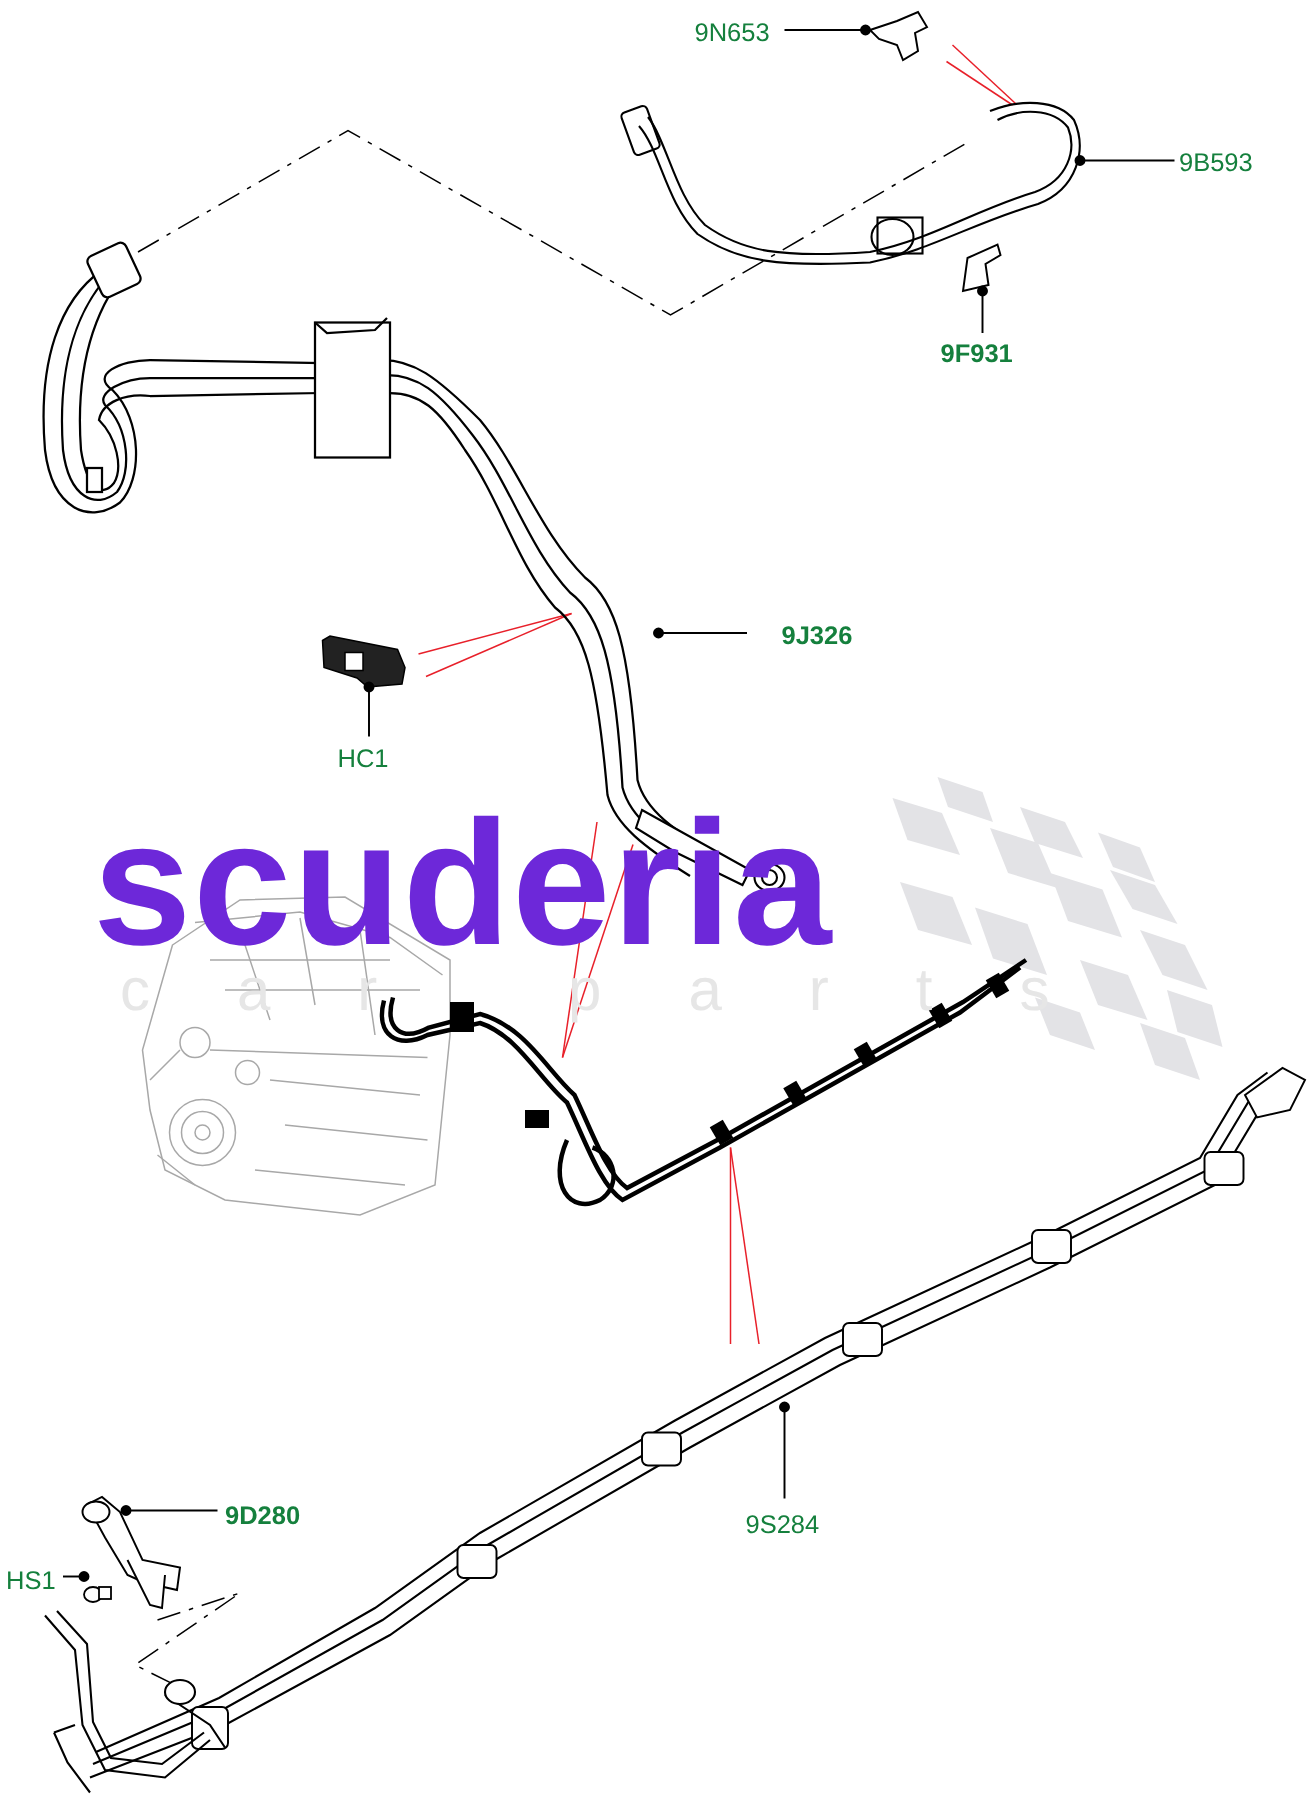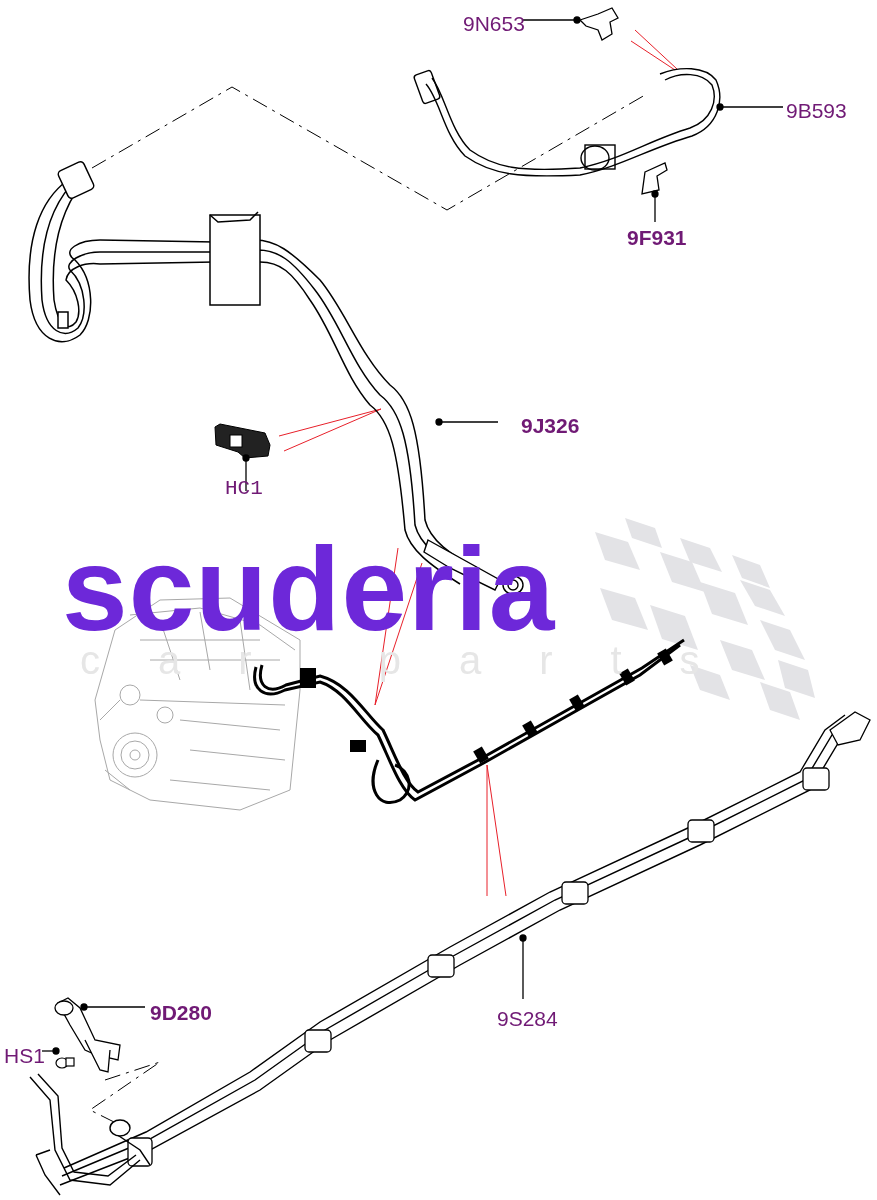--- a/index.html
+++ b/index.html
@@ -1,22 +1,22 @@
 <!DOCTYPE html>
 <html><head>
   <meta charset="utf-8">
   <style>
     html, body { margin: 0; padding: 0; background: #ffffff; }
     body { width: 877px; height: 1200px; position: relative; overflow: hidden; font-family: "Liberation Sans", sans-serif; }
     #diagram { position: absolute; left: 0; top: 0; width: 877px; height: 1200px; }
     .callout-label {
       position: absolute;
       font-family: "Liberation Sans", sans-serif;
-      font-size: 21px;
-      color: #701a75;
+      font-size: 17px;
+      color: #15803d;
       line-height: 1;
       white-space: nowrap;
       cursor: pointer;
     }
     .wm-main {
       position: absolute; left: 62px; top: 530px;
       font-family: "Liberation Sans", sans-serif; font-weight: bold;
       font-size: 118px; color: #6d28d9; letter-spacing: 1px; line-height: 1;
     }
     .wm-sub {
@@ -183,16 +183,16 @@
   </g>
 </svg>
 
 <div class="wm-main">scuderia</div>
 <div class="wm-sub">car parts</div>
 
 <span class="callout-label" style="left:463px; top:13px;">9N653</span>
 <span class="callout-label" style="left:786px; top:100px;text-align:center;">9B593</span>
 <span class="callout-label" style="left:627px; top:227px;font-weight:bold;">9F931</span>
 <span class="callout-label" style="left:521px; top:415px;font-weight:bold;">9J326</span>
-<span class="callout-label" style="left:225px; top:478px;font-family:Liberation Mono, monospace;">HC1</span>
+<span class="callout-label" style="left:225px; top:497px;">HC1</span>
 <span class="callout-label" style="left:150px; top:1002px;font-weight:bold;">9D280</span>
 <span class="callout-label" style="left:4px; top:1045px;">HS1</span>
 <span class="callout-label" style="left:497px; top:1008px;">9S284</span>
 
 </body></html>

